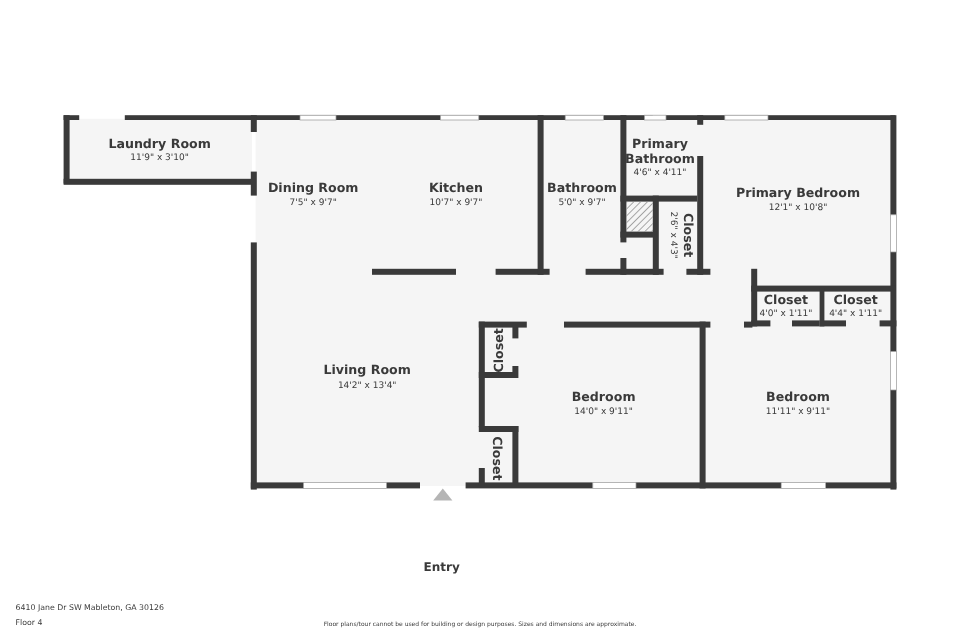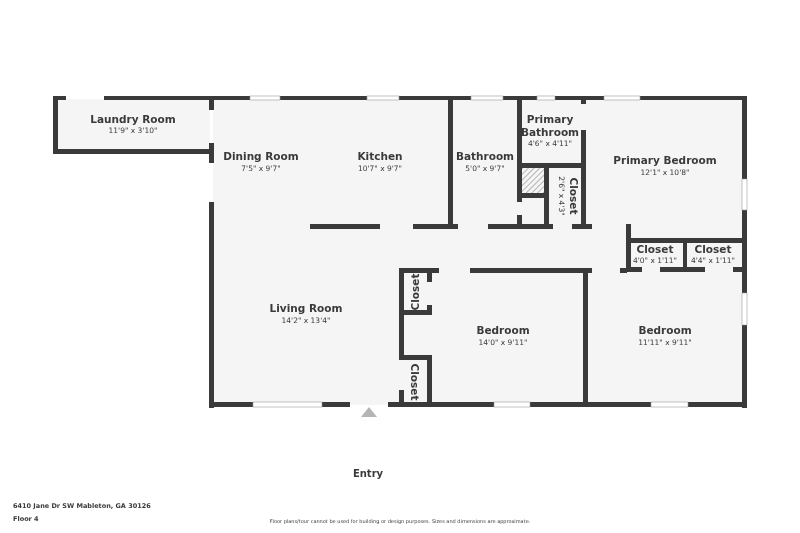--- a/index.html
+++ b/index.html
@@ -1,20 +1,20 @@
 <!DOCTYPE html>
 <html><head>
   <meta charset="utf-8">
   <style>
     html, body { margin: 0; padding: 0; background: #ffffff; }
     body { width: 800px; height: 533px; position: relative; overflow: hidden; font-family: "DejaVu Sans", sans-serif; }
     #plan { position: absolute; left: 0; top: 0; }
     .room-name { font-family: "DejaVu Sans", sans-serif; font-size: 10.5px; fill: #3a3a3a; font-weight: 600; }
     .room-dim { font-family: "DejaVu Sans", sans-serif; font-size: 7.5px; fill: #3a3a3a; }
-    .footer { position: absolute; font-family: "DejaVu Sans", sans-serif; color: #3a3a3a; font-weight: 700; }
+    .footer { position: absolute; font-family: "DejaVu Sans", sans-serif; color: #3a3a3a; font-weight: 400; }
     .addr { left: 13px; top: 502px; font-size: 6.5px; }
     .floor { left: 13px; top: 515px; font-size: 6.5px; }
     .disc { left: 0; width: 800px; top: 518px; font-size: 5px; text-align: center; font-weight: 400; }
     .entry-label { position: absolute; left: 345px; top: 425px; width: 46px; text-align: center; font-size: 10px; font-weight: 600; color: #3a3a3a; margin-top: 43px; }
   </style>
 </head>
 <body>
 
 <svg id="plan" width="800" height="533" viewBox="0 0 800 533">
   <defs>

